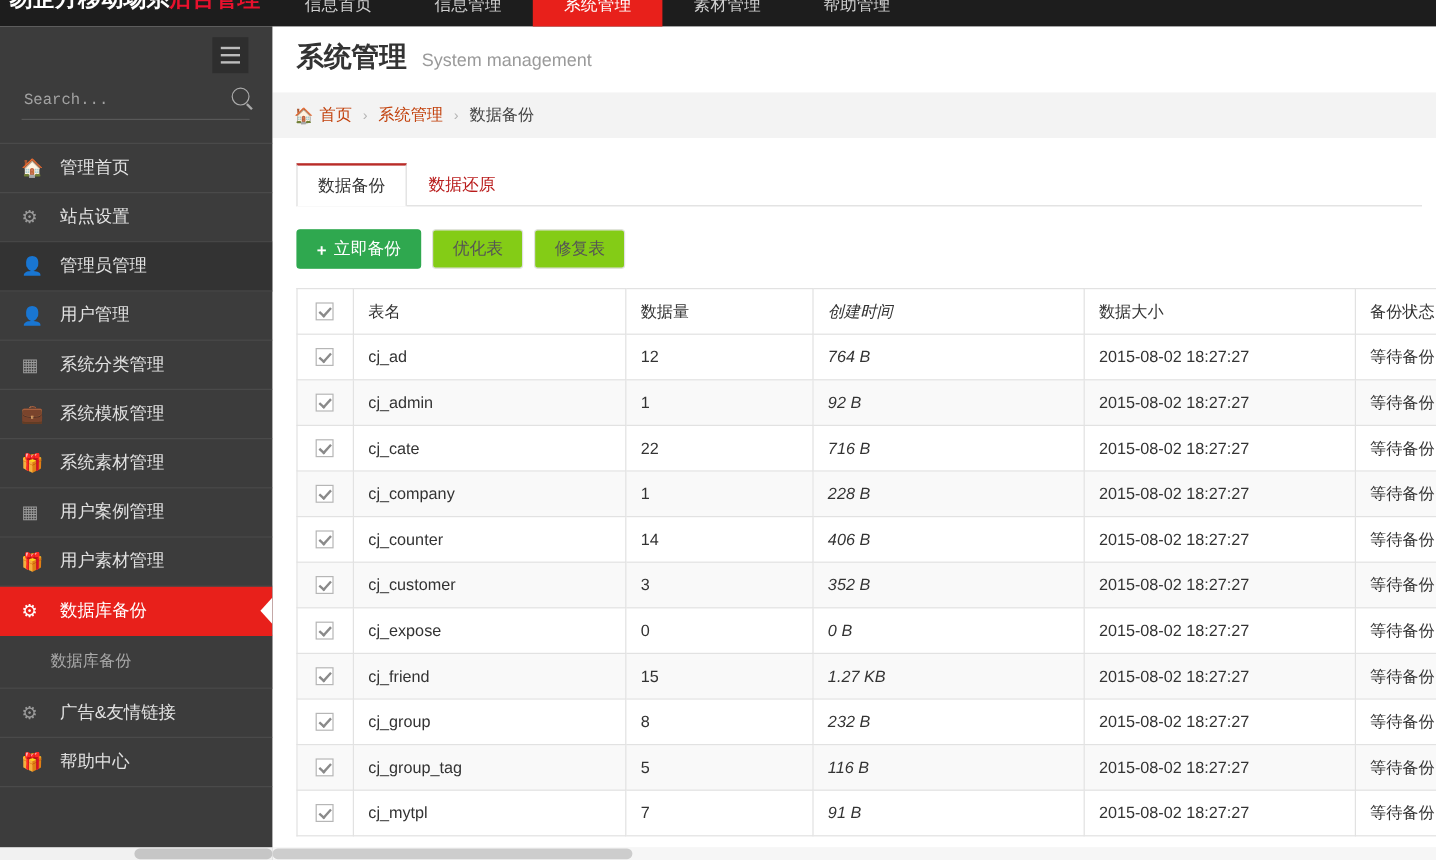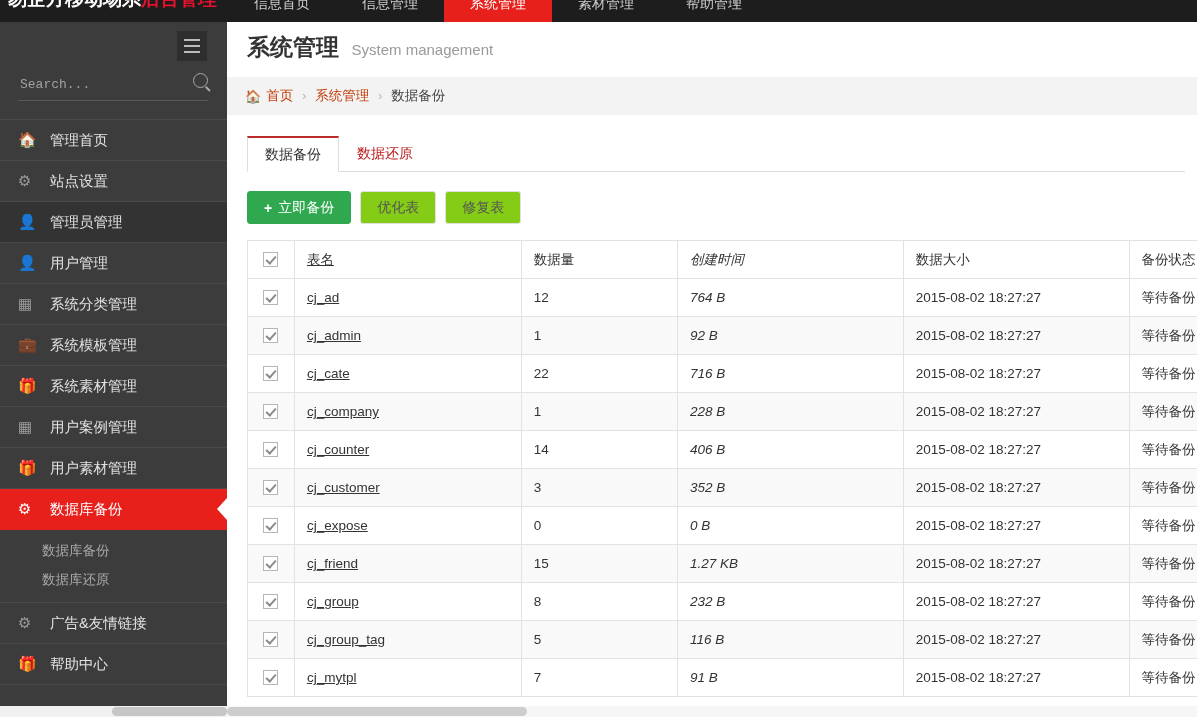--- a/index.html
+++ b/index.html
@@ -149,21 +149,21 @@
     border-collapse: collapse; table-layout: fixed;
     width: 1090px; font-size: 13.5px; color: #333;
   }
   table.dbtable th, table.dbtable td {
     border: 1px solid #e2e2e2; height: 38px; padding: 0 12px;
     text-align: left; font-weight: normal; vertical-align: middle;
     white-space: nowrap; overflow: hidden;
   }
   table.dbtable tbody tr:nth-child(even) { background: #f9f9f9; }
   .col-check { width: 43px; padding: 0 !important; text-align: center !important; }
-  .col-name  { width: 208px; text-decoration: underline; }
+  .col-name  { width: 208px; }
   .col-rows  { width: 143px; }
   .col-size  { width: 207px; font-style: italic; }
   .col-time  { width: 207px; }
   .col-state { width: 190px; }
   .cb {
     width: 15px; height: 15px; display: inline-block;
     border: 1px solid #b6b6b6; background: #fff; position: relative;
     vertical-align: middle; cursor: pointer;
   }
   .cb::after {
@@ -255,21 +255,20 @@
         <span class="menu-ico">🎁</span>
         <span class="menu-label">用户素材管理</span>
       </div>
       <div class="menu-item active">
         <span class="menu-ico">⚙</span>
         <span class="menu-label">数据库备份</span>
       </div>
 
       <div class="submenu">
         <div class="submenu-item">数据库备份</div>
-        <div class="submenu-item">数据库还原</div>
       </div>
 
       <div class="menu-item">
         <span class="menu-ico">⚙</span>
         <span class="menu-label">广告&amp;友情链接</span>
       </div>
       <div class="menu-item">
         <span class="menu-ico">🎁</span>
         <span class="menu-label">帮助中心</span>
       </div>

